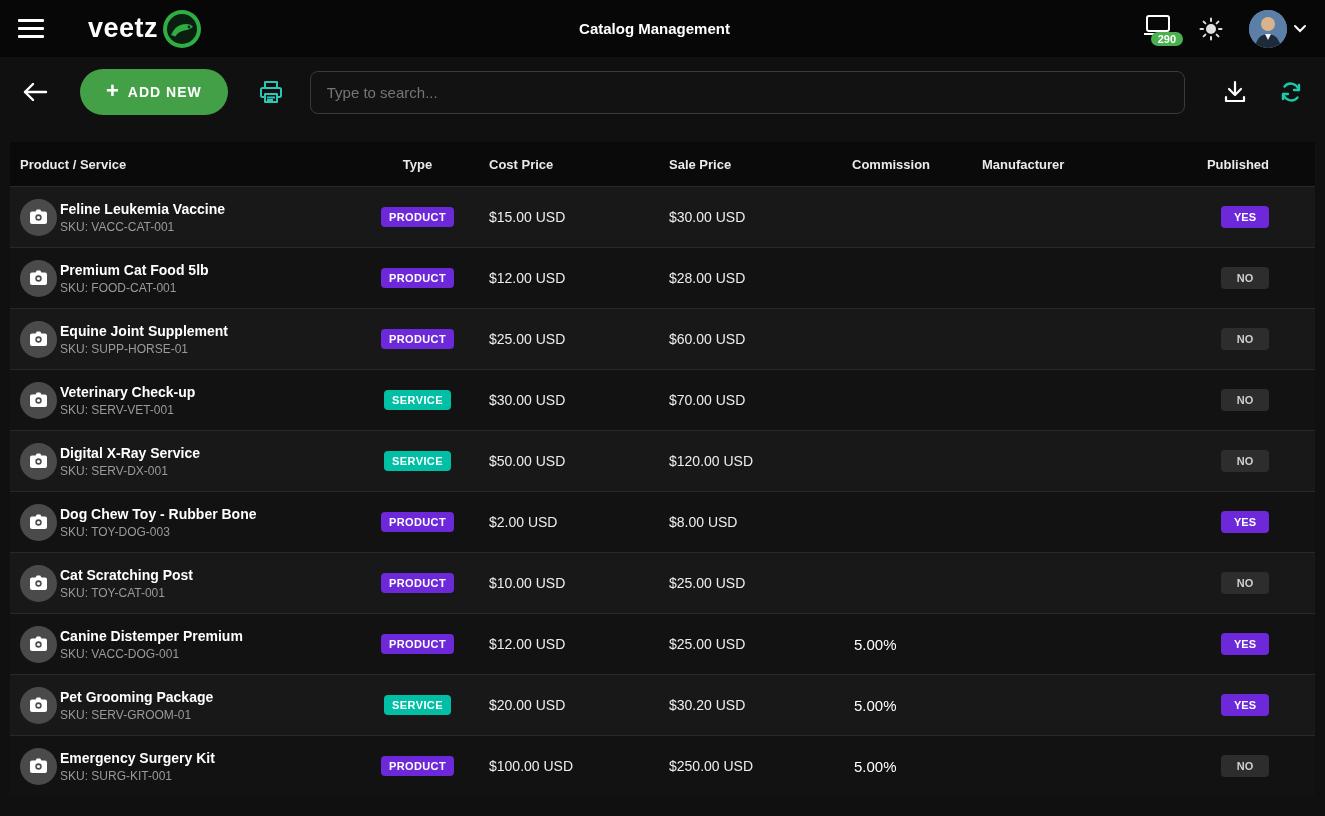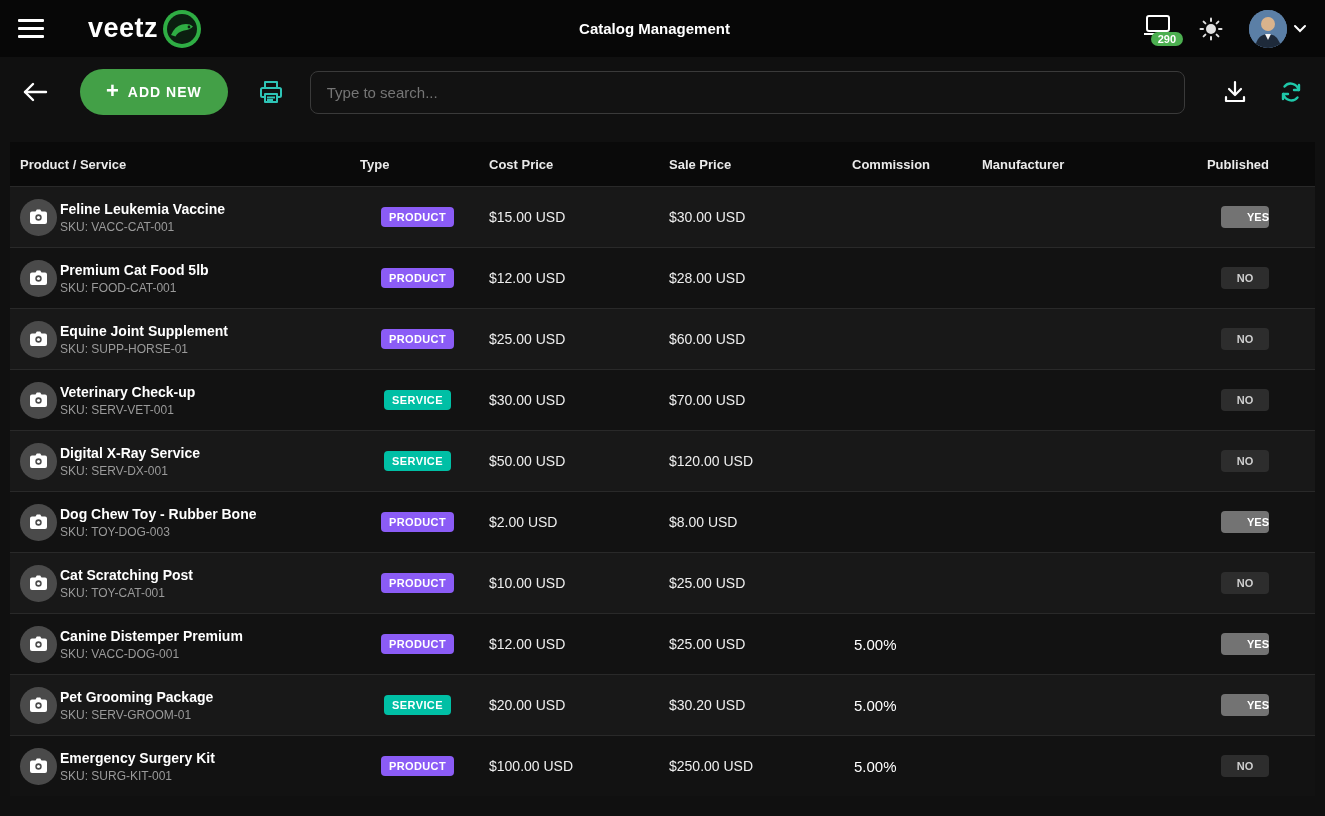--- a/index.html
+++ b/index.html
@@ -89,21 +89,21 @@
   }
   .thead {
     height: 44px;
     background: #0a0a0a;
     font-size: 13px;
     font-weight: 700;
     color: #eaeaea;
   }
   .th { padding-left: 14px; }
   .th.product { padding-left: 10px; }
-  .th.type { padding-left: 0; }
+  .th.type { text-align: center; padding-left: 0; }
   .th.published { text-align: right; padding-right: 46px; padding-left: 0; }
 
   .tbody .grid-row {
     height: 61px;
     border-top: 1px solid #292929;
     cursor: pointer;
   }
   .tbody .grid-row:nth-child(odd) { background: #181818; }
   .tbody .grid-row:nth-child(even) { background: #121212; }
 
@@ -118,38 +118,38 @@
   .product-sku { font-size: 12px; color: #9a9a9a; margin-top: 3px; }
 
   .type-cell { text-align: center; }
   .type-badge {
     display: inline-block;
     font-size: 11px; font-weight: 700; letter-spacing: 0.4px;
     color: #ffffff;
     padding: 4px 8px;
     border-radius: 4px;
   }
-  .type-badge.product { background: #8b5cf6; }
+  .type-badge.product { background: #6d28d9; }
   .type-badge.service { background: #00bfa5; }
 
   .money-cell { font-size: 14px; color: #eeeeee; padding-left: 14px; }
   .commission-cell { font-size: 15px; color: #ffffff; padding-left: 16px; }
   .manufacturer-cell { font-size: 14px; color: #eeeeee; padding-left: 14px; }
 
   .published-cell { text-align: right; padding-right: 46px; }
   .pub-badge {
     display: inline-block;
     width: 48px;
     text-align: center;
     font-size: 11px; font-weight: 700;
     padding: 5px 0;
     border-radius: 4px;
     cursor: pointer;
   }
-  .pub-badge.yes { background: #737373; color: #ffffff; text-align: right; }
+  .pub-badge.yes { background: #6d28d9; color: #ffffff; }
   .pub-badge.no { background: #2d2d2d; color: #cfcfcf; }
 </style>
 </head>
 <body>
 
 <header class="topbar">
   <div class="hamburger">
     <span></span>
       <span></span>
       <span></span>

